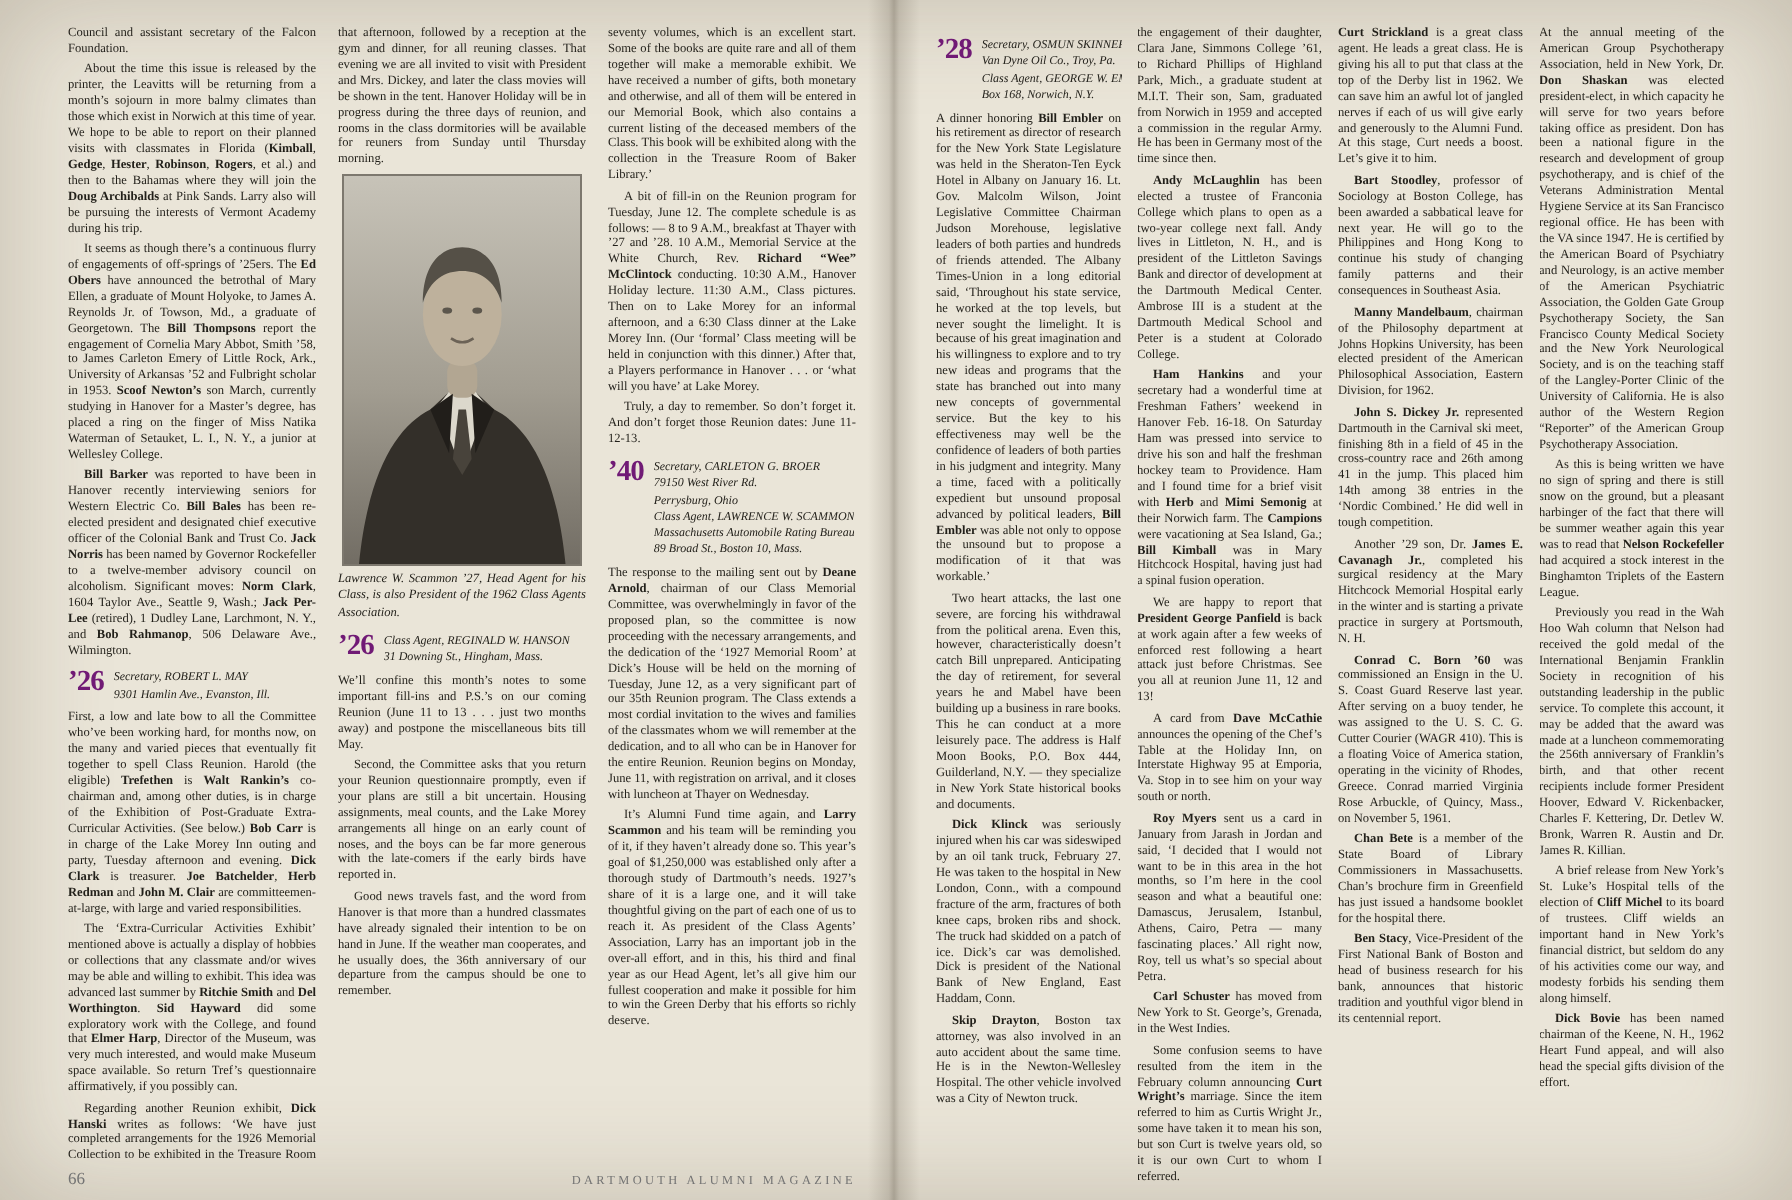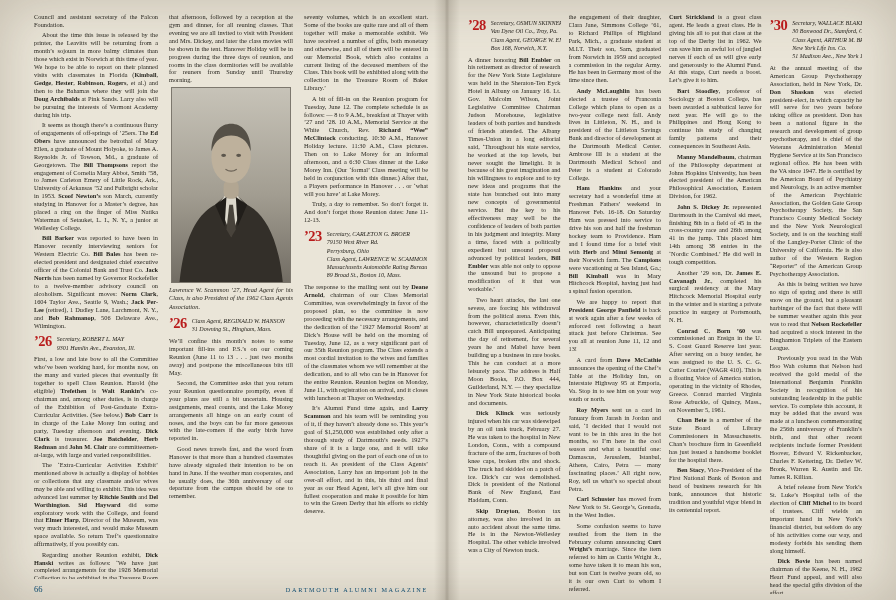--- a/index.html
+++ b/index.html
@@ -51,21 +51,21 @@
   .class-head {
     display: flex;
     align-items: flex-start;
     gap: 5px;
     margin: 6px 0 3.5px 0;
   }
   .numeral {
     font-size: 14.5px;
     font-weight: bold;
     line-height: 0.95;
-    color: #b91c1c;
+    color: #701a75;
     letter-spacing: -0.5px;
   }
   .head-lines { min-width: 0; }
   .head-line {
     display: block;
     font-style: italic;
     font-size: 6px;
     line-height: 1.38;
     color: #25231d;
     white-space: nowrap;
@@ -87,21 +87,21 @@
     line-height: 1.3;
     text-align: justify;
     color: #211f19;
   }
   footer {
     flex: 0 0 auto;
     margin-top: 5px;
     display: flex;
     justify-content: space-between;
     align-items: baseline;
-    color: #0c4a6e;
+    color: #737373;
   }
   .folio { font-size: 8.5px; }
   .mag-title { font-size: 6.2px; letter-spacing: 1.7px; }
   .issue { font-size: 6.6px; }
   .issue .prefix { font-style: italic; }
   .issue .date { letter-spacing: 0.6px; }
 </style>
 </head>
 <body>
 
@@ -160,21 +160,21 @@
           </div>
           <p class="para flush">We’ll confine this month’s notes to some important fill-ins and P.S.’s on our coming Reunion (June 11 to 13 . . . just two months away) and postpone the miscellaneous bits till May.</p>
           <p class="para">Second, the Committee asks that you return your Reunion questionnaire promptly, even if your plans are still a bit uncertain. Housing assignments, meal counts, and the Lake Morey arrangements all hinge on an early count of noses, and the boys can be far more generous with the late-comers if the early birds have reported in.</p>
           <p class="para">Good news travels fast, and the word from Hanover is that more than a hundred classmates have already signaled their intention to be on hand in June. If the weather man cooperates, and he usually does, the 36th anniversary of our departure from the campus should be one to remember.</p>
         </div>
         <div class="col">
           <p class="para flush">seventy volumes, which is an excellent start. Some of the books are quite rare and all of them together will make a memorable exhibit. We have received a number of gifts, both monetary and otherwise, and all of them will be entered in our Memorial Book, which also contains a current listing of the deceased members of the Class. This book will be exhibited along with the collection in the Treasure Room of Baker Library.’</p>
           <p class="para">A bit of fill-in on the Reunion program for Tuesday, June 12. The complete schedule is as follows: — 8 to 9 A.M., breakfast at Thayer with ’27 and ’28. 10 A.M., Memorial Service at the White Church, Rev. <b>Richard “Wee” McClintock</b> conducting. 10:30 A.M., Hanover Holiday lecture. 11:30 A.M., Class pictures. Then on to Lake Morey for an informal afternoon, and a 6:30 Class dinner at the Lake Morey Inn. (Our ‘formal’ Class meeting will be held in conjunction with this dinner.) After that, a Players performance in Hanover . . . or ‘what will you have’ at Lake Morey.</p>
           <p class="para">Truly, a day to remember. So don’t forget it. And don’t forget those Reunion dates: June 11-12-13.</p>
           <div class="class-head">
-            <span class="numeral">’23</span>
+            <span class="numeral">’40</span>
             <span class="head-lines">
               <span class="head-line">Secretary, CARLETON G. BROER</span>
               <span class="head-line">79150 West River Rd.</span>
               <span class="head-line">Perrysburg, Ohio</span>
               <span class="head-line">Class Agent, LAWRENCE W. SCAMMON</span>
               <span class="head-line">Massachusetts Automobile Rating Bureau</span>
               <span class="head-line">89 Broad St., Boston 10, Mass.</span>
             </span>
           </div>
           <p class="para flush">The response to the mailing sent out by <b>Deane Arnold</b>, chairman of our Class Memorial Committee, was overwhelmingly in favor of the proposed plan, so the committee is now proceeding with the necessary arrangements, and the dedication of the ‘1927 Memorial Room’ at Dick’s House will be held on the morning of Tuesday, June 12, as a very significant part of our 35th Reunion program. The Class extends a most cordial invitation to the wives and families of the classmates whom we will remember at the dedication, and to all who can be in Hanover for the entire Reunion. Reunion begins on Monday, June 11, with registration on arrival, and it closes with luncheon at Thayer on Wednesday.</p>
@@ -218,30 +218,20 @@
           <p class="para flush"><b>Curt Strickland</b> is a great class agent. He leads a great class. He is giving his all to put that class at the top of the Derby list in 1962. We can save him an awful lot of jangled nerves if each of us will give early and generously to the Alumni Fund. At this stage, Curt needs a boost. Let’s give it to him.</p>
           <p class="para"><b>Bart Stoodley</b>, professor of Sociology at Boston College, has been awarded a sabbatical leave for next year. He will go to the Philippines and Hong Kong to continue his study of changing family patterns and their consequences in Southeast Asia.</p>
           <p class="para"><b>Manny Mandelbaum</b>, chairman of the Philosophy department at Johns Hopkins University, has been elected president of the American Philosophical Association, Eastern Division, for 1962.</p>
           <p class="para"><b>John S. Dickey Jr.</b> represented Dartmouth in the Carnival ski meet, finishing 8th in a field of 45 in the cross-country race and 26th among 41 in the jump. This placed him 14th among 38 entries in the ‘Nordic Combined.’ He did well in tough competition.</p>
           <p class="para">Another ’29 son, Dr. <b>James E. Cavanagh Jr.</b>, completed his surgical residency at the Mary Hitchcock Memorial Hospital early in the winter and is starting a private practice in surgery at Portsmouth, N. H.</p>
           <p class="para"><b>Conrad C. Born ’60</b> was commissioned an Ensign in the U. S. Coast Guard Reserve last year. After serving on a buoy tender, he was assigned to the U. S. C. G. Cutter Courier (WAGR 410). This is a floating Voice of America station, operating in the vicinity of Rhodes, Greece. Conrad married Virginia Rose Arbuckle, of Quincy, Mass., on November 5, 1961.</p>
           <p class="para"><b>Chan Bete</b> is a member of the State Board of Library Commissioners in Massachusetts. Chan’s brochure firm in Greenfield has just issued a handsome booklet for the hospital there.</p>
           <p class="para"><b>Ben Stacy</b>, Vice-President of the First National Bank of Boston and head of business research for his bank, announces that historic tradition and youthful vigor blend in its centennial report.</p>
         </div>
         <div class="col">
-          <div class="class-head">
-            <span class="numeral">’30</span>
-            <span class="head-lines">
-              <span class="head-line">Secretary, WALLACE BLAKEY</span>
-              <span class="head-line">30 Boxwood Dr., Stamford, Conn.</span>
-              <span class="head-line">Class Agent, ARTHUR M. BROWNING</span>
-              <span class="head-line">New York Life Ins. Co.</span>
-              <span class="head-line">51 Madison Ave., New York 10, N.Y.</span>
-            </span>
-          </div>
           <p class="para flush">At the annual meeting of the American Group Psychotherapy Association, held in New York, Dr. <b>Don Shaskan</b> was elected president-elect, in which capacity he will serve for two years before taking office as president. Don has been a national figure in the research and development of group psychotherapy, and is chief of the Veterans Administration Mental Hygiene Service at its San Francisco regional office. He has been with the VA since 1947. He is certified by the American Board of Psychiatry and Neurology, is an active member of the American Psychiatric Association, the Golden Gate Group Psychotherapy Society, the San Francisco County Medical Society and the New York Neurological Society, and is on the teaching staff of the Langley-Porter Clinic of the University of California. He is also author of the Western Region “Reporter” of the American Group Psychotherapy Association.</p>
           <p class="para">As this is being written we have no sign of spring and there is still snow on the ground, but a pleasant harbinger of the fact that there will be summer weather again this year was to read that <b>Nelson Rockefeller</b> had acquired a stock interest in the Binghamton Triplets of the Eastern League.</p>
           <p class="para">Previously you read in the Wah Hoo Wah column that Nelson had received the gold medal of the International Benjamin Franklin Society in recognition of his outstanding leadership in the public service. To complete this account, it may be added that the award was made at a luncheon commemorating the 256th anniversary of Franklin’s birth, and that other recent recipients include former President Hoover, Edward V. Rickenbacker, Charles F. Kettering, Dr. Detlev W. Bronk, Warren R. Austin and Dr. James R. Killian.</p>
           <p class="para">A brief release from New York’s St. Luke’s Hospital tells of the election of <b>Cliff Michel</b> to its board of trustees. Cliff wields an important hand in New York’s financial district, but seldom do any of his activities come our way, and modesty forbids his sending them along himself.</p>
           <p class="para"><b>Dick Bovie</b> has been named chairman of the Keene, N. H., 1962 Heart Fund appeal, and will also head the special gifts division of the effort.</p>
         </div>
       </div>
   </section>
 
 </div>

